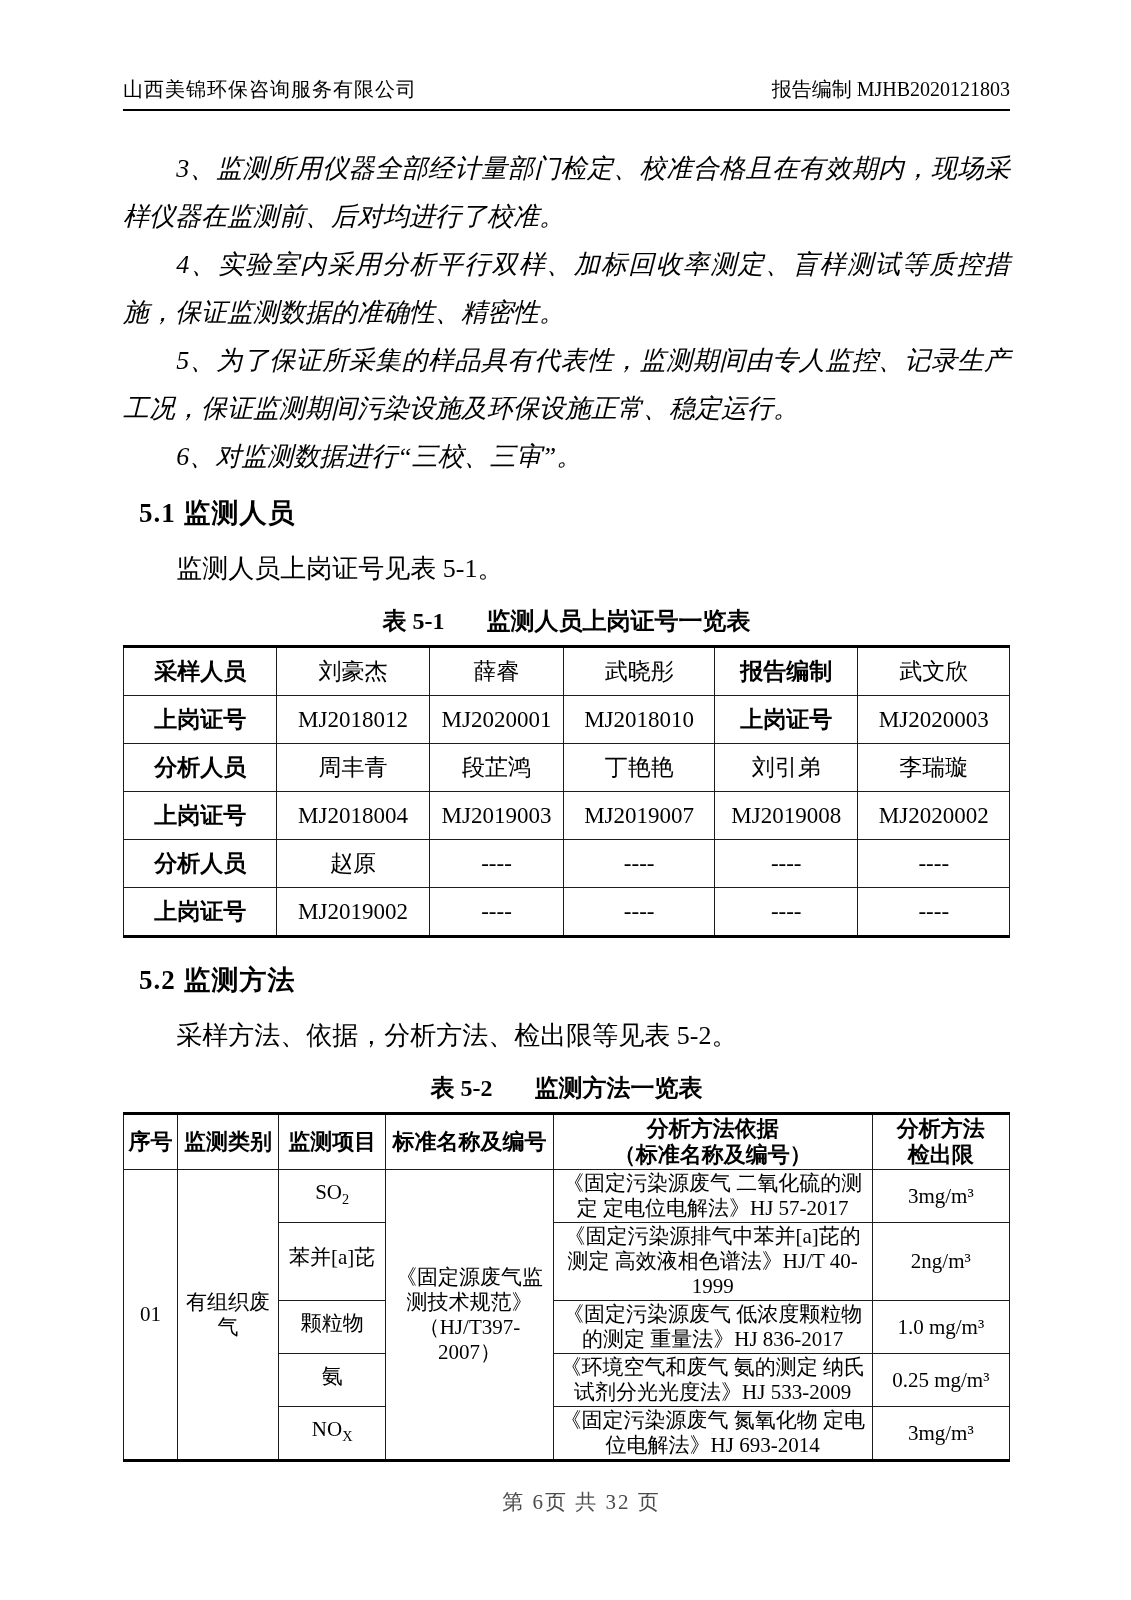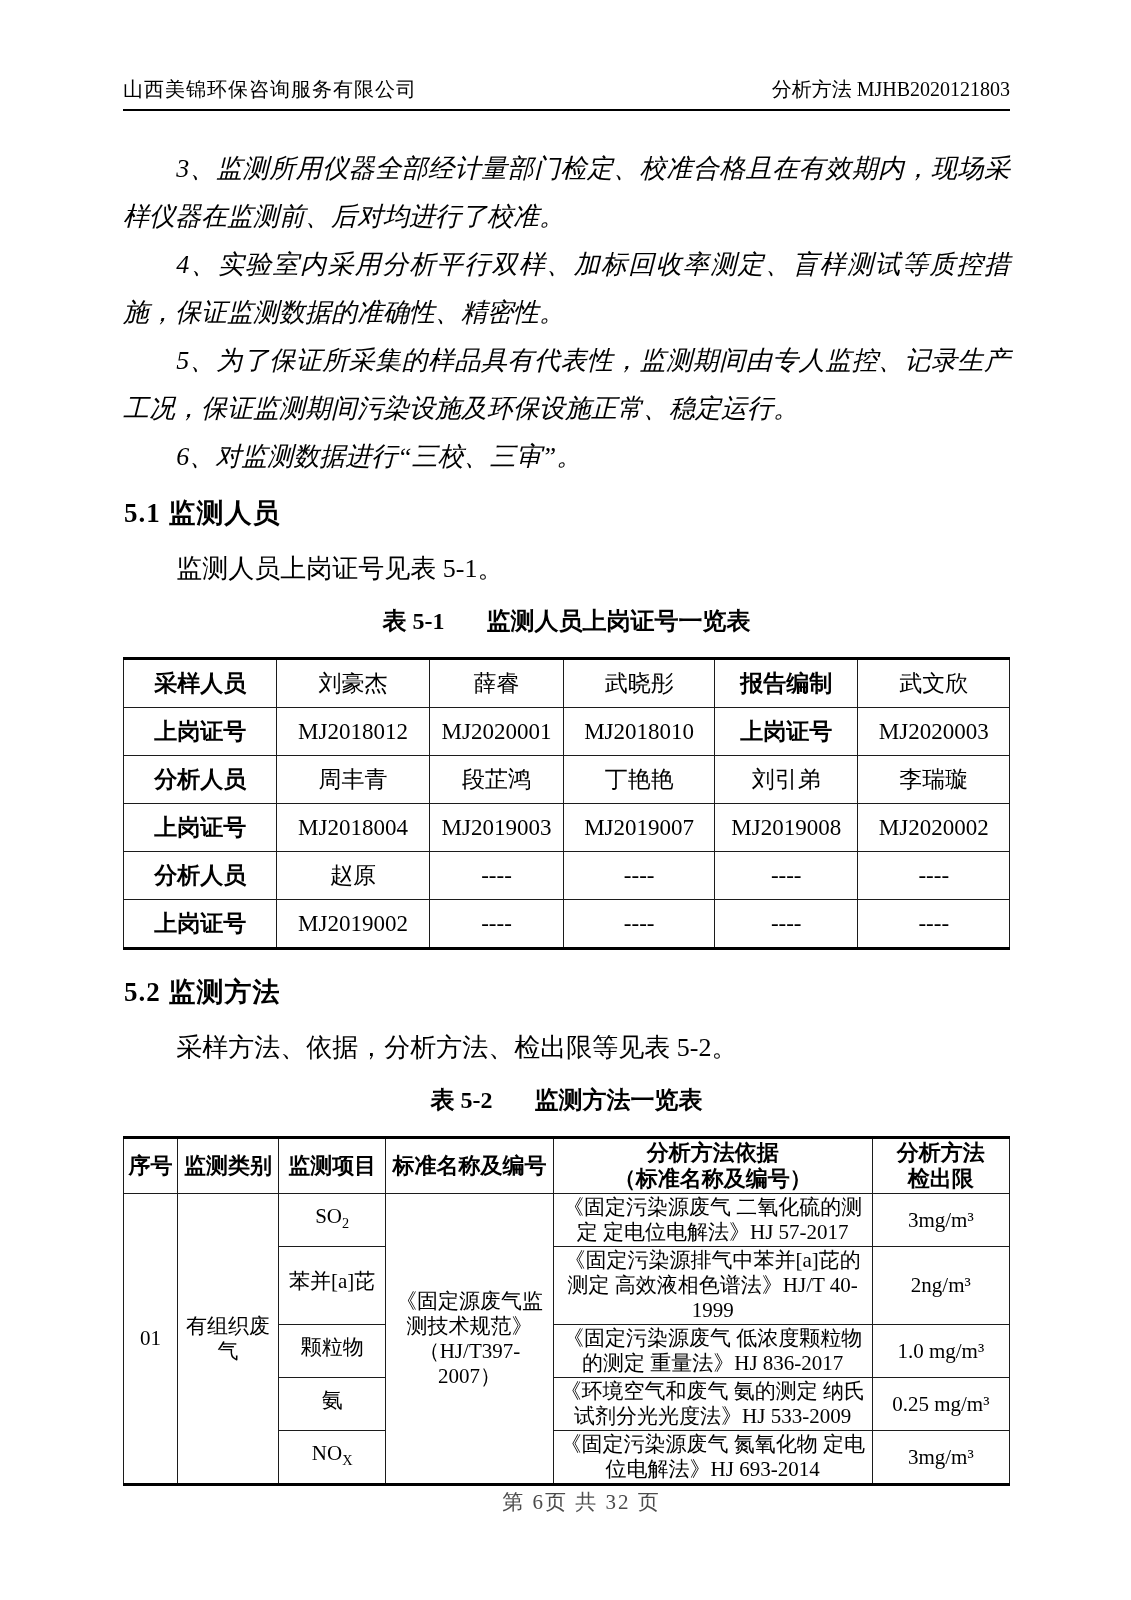--- a/index.html
+++ b/index.html
@@ -9,44 +9,44 @@
     box-sizing:border-box;padding:76px 121px 0 123px;overflow:hidden;
     margin:0 auto;
   }
   .hdr{
     display:flex;justify-content:space-between;align-items:flex-end;
     font-size:20px;border-bottom:2px solid #000;padding-bottom:6px;
   }
   .hdr .co{letter-spacing:1px;}
   .body-par{margin-top:34px;font-style:italic;}
   p.par{margin:0;font-size:26px;line-height:48px;text-align:justify;text-indent:2.05em;}
-  h2.sec{font-size:27px;font-weight:bold;margin:14px 0 0 1px;letter-spacing:1px;}
+  h2.sec{font-size:27px;font-weight:bold;margin:14px 0 0 16px;letter-spacing:1px;}
   h2.sec2{margin-top:24px;}
   p.intro{margin:16px 0 0 0;font-size:26px;line-height:44px;text-indent:2.05em;}
   .cap{margin-top:14px;text-align:center;font-size:24px;font-weight:bold;}
   .cap .cap-label{margin-right:42px;}
-  table.t{width:100%;border-collapse:collapse;margin-top:20px;
+  table.t{width:100%;border-collapse:collapse;margin-top:8px;
     border-top:3px solid #000;border-bottom:3px solid #000;}
   table.t td{border:1px solid #1c1c1c;text-align:center;vertical-align:middle;padding:1px 4px;}
   table.t1 td{height:45px;font-size:23px;}
   table.t2 td{height:50px;font-size:21px;line-height:25px;}
   table.t2 tr.th-row td{font-weight:bold;font-size:22px;line-height:26px;}
   .b{font-weight:bold;}
   td sub{font-size:0.68em;}
   .pgfoot{position:absolute;bottom:84px;left:16px;width:100%;text-align:center;
     font-size:21px;color:#4b4b4b;letter-spacing:2px;}
 </style>
 </head>
 <body>
 
 <div class="page">
 
   <div class="hdr">
     <span class="co">山西美锦环保咨询服务有限公司</span>
-    <span>分析方法 MJHB2020121803</span>
+    <span>报告编制 MJHB2020121803</span>
   </div>
 
   <div class="body-par">
     <p class="par">3、监测所用仪器全部经计量部门检定、校准合格且在有效期内，现场采样仪器在监测前、后对均进行了校准。</p>
     <p class="par">4、实验室内采用分析平行双样、加标回收率测定、盲样测试等质控措施，保证监测数据的准确性、精密性。</p>
     <p class="par">5、为了保证所采集的样品具有代表性，监测期间由专人监控、记录生产工况，保证监测期间污染设施及环保设施正常、稳定运行。</p>
     <p class="par">6、对监测数据进行“三校、三审”。</p>
   </div>
 
   <h2 class="sec">5.1 监测人员</h2>

